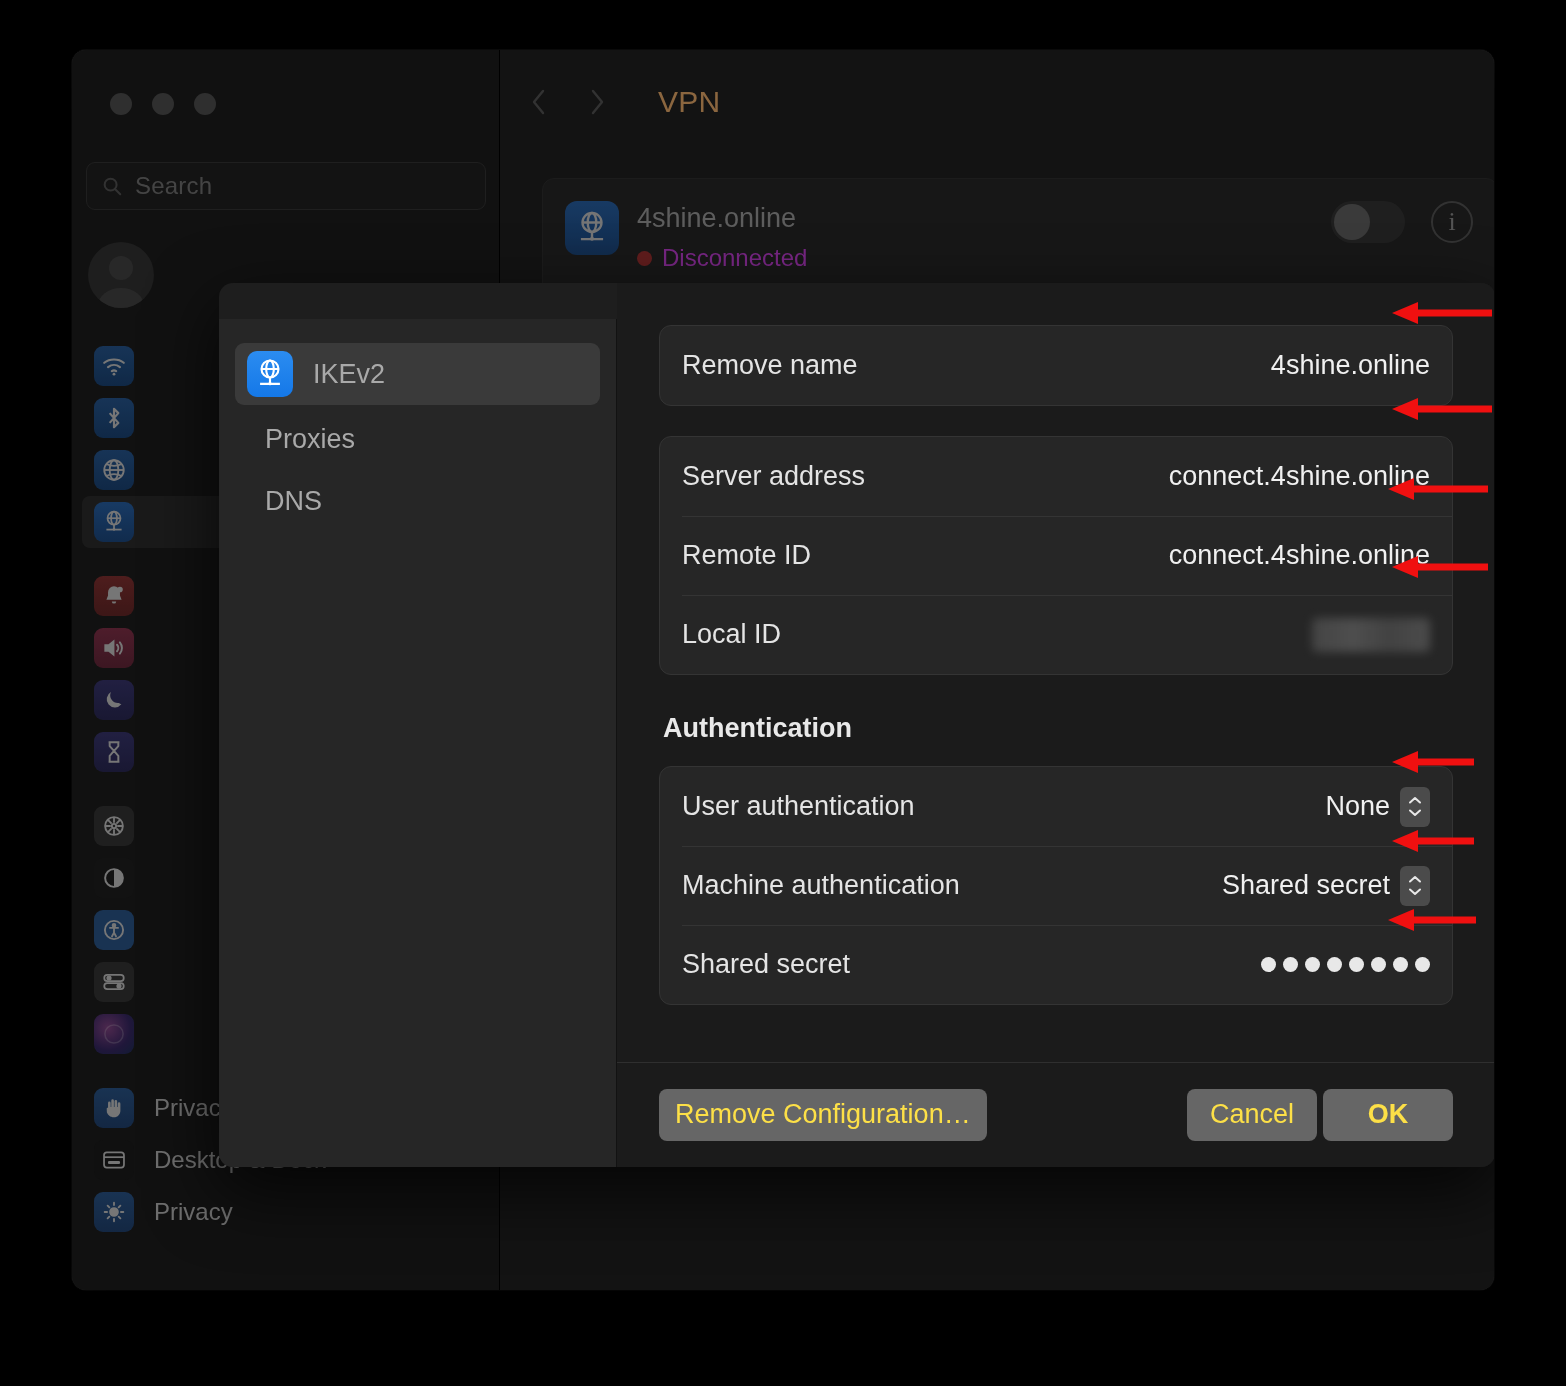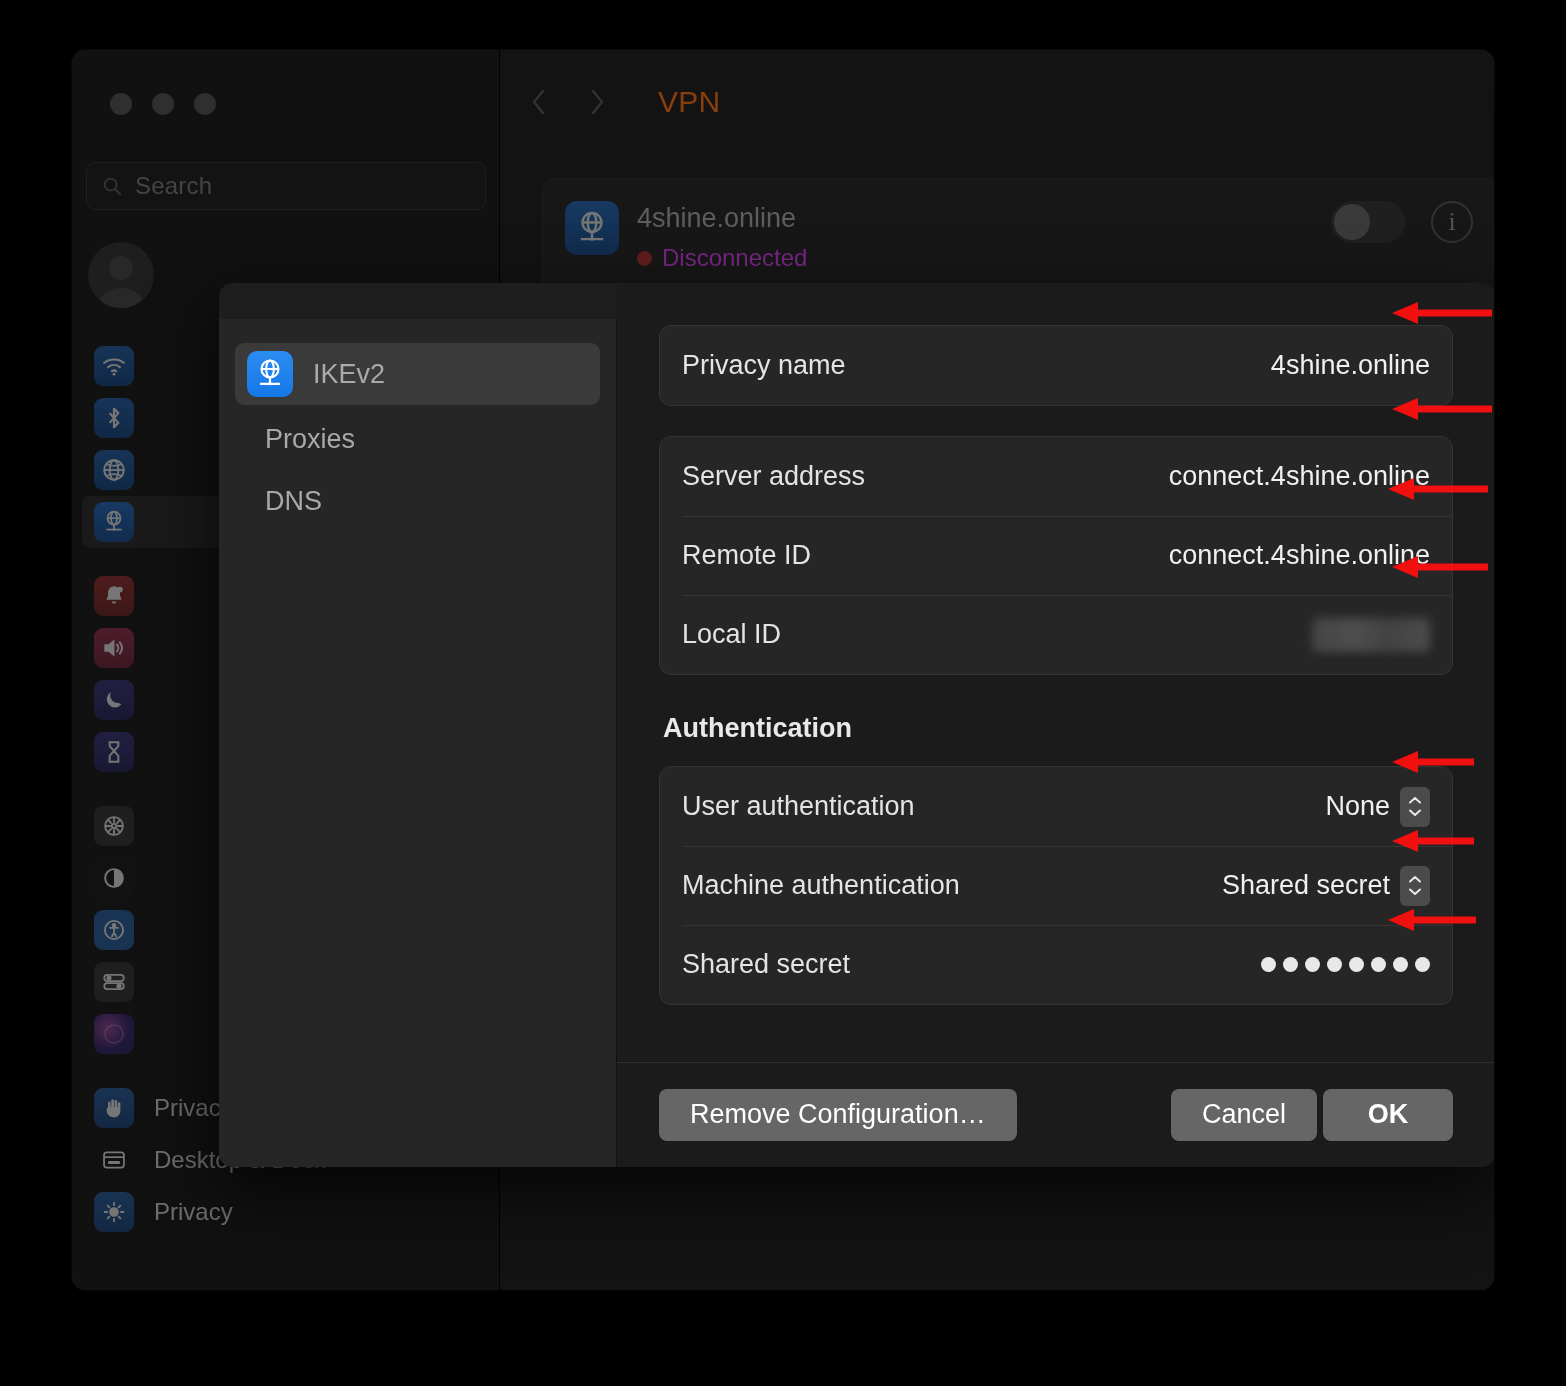--- a/index.html
+++ b/index.html
@@ -158,21 +158,21 @@
     gap: 28px;
   }
   .nav-chev {
     width: 30px; height: 34px;
     display: flex; align-items: center; justify-content: center;
     color: #5c5c5c;
   }
   .nav-chev svg { width: 20px; height: 30px; }
   .pane-title {
     font-size: 30px;
-    color: #f97316;
+    color: #fdba74;
     margin-left: 18px;
     letter-spacing: .3px;
   }
 
   .vpn-card {
     position: absolute;
     left: 42px; top: 128px;
     width: 956px;
     height: 138px;
     background: #2a2a2a;
@@ -389,26 +389,26 @@
     margin-top: auto;
     border-top: 1px solid #2f2f2f;
     margin-left: -42px;
     margin-right: -42px;
     padding: 26px 42px;
     display: flex;
     align-items: center;
   }
   .btn {
     background: #666666;
-    color: #ffffff;
+    color: #fde047;
     border: none;
     border-radius: 8px;
     font-size: 27px;
     font-family: "Liberation Sans", sans-serif;
-    padding: 11px 31px;
+    padding: 11px 16px;
     line-height: 1.1;
   }
   .btn.spacer-right { margin-right: auto; }
   .btn.ok { min-width: 130px; font-weight: bold; }
   .btn.cancel { margin-right: 6px; min-width: 130px; }
 
   
   .arrow {
     position: absolute;
     height: 26px;
@@ -690,21 +690,21 @@
         </div>
         <div class="sheet-item plain">
           <span class="sheet-item-label">DNS</span>
         </div>
       </div>
 
       <div class="sheet-main">
 
         <div class="group">
           <div class="frow">
-            <span class="flabel">Privacy name</span>
+            <span class="flabel">Remove name</span>
             <span class="fvalue">4shine.online</span>
           </div>
         </div>
 
         <div class="group">
           <div class="frow">
             <span class="flabel">Server address</span>
             <span class="fvalue">connect.4shine.online</span>
           </div>
           <div class="frow">

